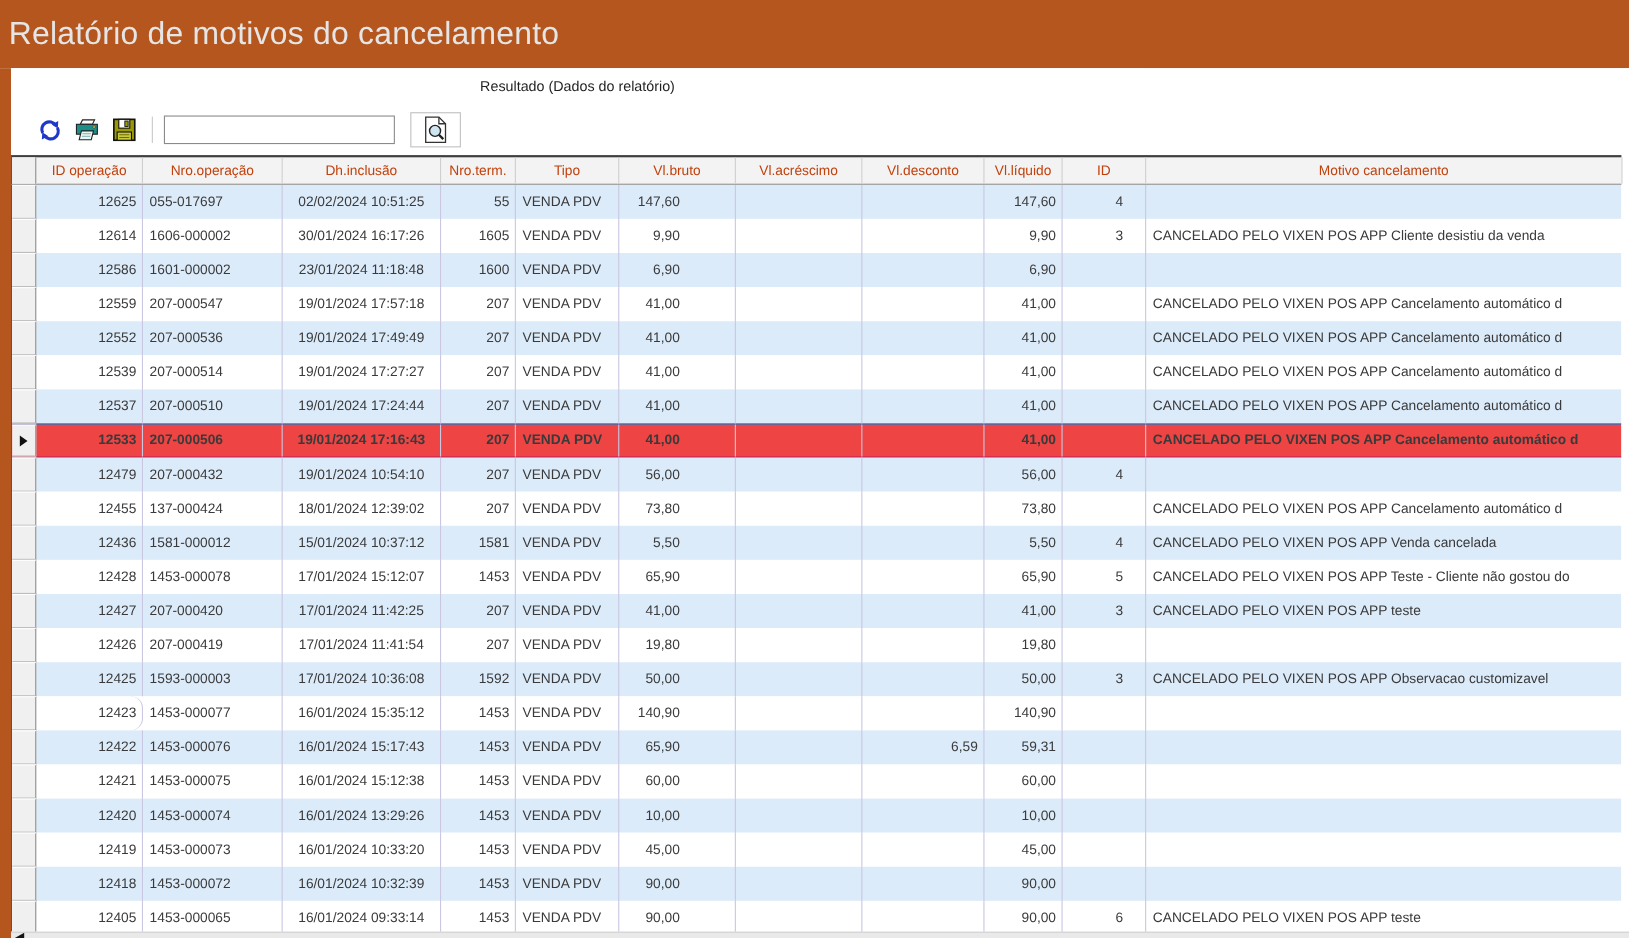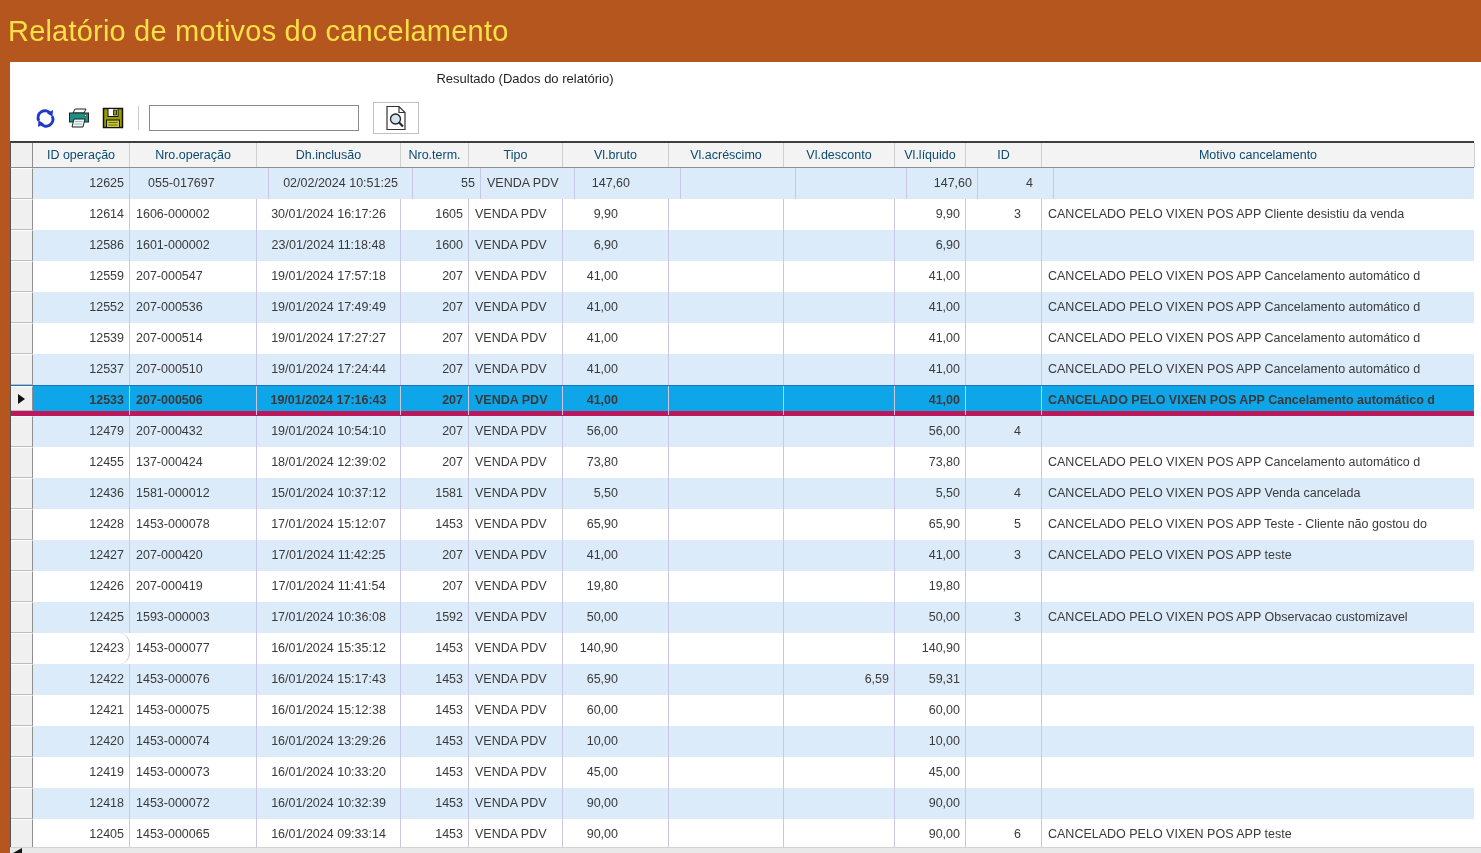--- a/index.html
+++ b/index.html
@@ -3,21 +3,21 @@
 <meta charset="utf-8">
 <style>
   * { margin:0; padding:0; box-sizing:border-box; }
   html,body { width:1481px; height:853px; overflow:hidden; background:#ffffff;
               font-family:"Liberation Sans", sans-serif; }
   .window { position:relative; width:1481px; height:853px; background:#fff; }
 
   
   .titlebar { position:absolute; top:0; left:0; width:1481px; height:62px;
               background:#b4561d; display:flex; align-items:center; }
-  .titlebar .title { color:#fde047; font-size:29px; font-weight:300; padding-left:8px;
+  .titlebar .title { color:#e5e5e5; font-size:29px; font-weight:300; padding-left:8px;
                      letter-spacing:0.2px; white-space:nowrap; }
   .left-edge { position:absolute; top:62px; left:0; width:10px; height:791px; background:#b4561d; }
 
   
   .tabbar { position:absolute; top:62px; left:10px; width:1471px; height:33px;
             display:flex; overflow:hidden; background:#ffffff; }
   .tab { height:33px; display:flex; align-items:center; justify-content:center;
          font-size:13px; color:#1f1f1f; white-space:nowrap; }
   .tab.inactive { width:912px; background:#efefef; border-right:1px solid #d9d9d9;
                   border-bottom:1px solid #e4e4e4; }
@@ -35,28 +35,28 @@
   .preview-btn { width:46px; height:32px; margin-left:14px; background:#fff;
                  border:1px solid #c0c0c0; display:flex; align-items:center;
                  justify-content:center; cursor:pointer; }
 
   
   .grid { position:absolute; top:141px; left:10px; width:1464px; }
   .grid-header { display:flex; height:27px; background:#f3f3f3;
                  border-top:2px solid #3f3f3f; border-bottom:1px solid #8f8f8f;
                  border-left:1px solid #555; }
   .hcell { height:24px; display:flex; align-items:center; justify-content:center;
-           font-size:12.5px; color:#0c4a6e; border-right:1px solid #cfcfcf;
+           font-size:12.5px; color:#c2410c; border-right:1px solid #cfcfcf;
            white-space:nowrap; overflow:hidden; }
   .hcell.sel-h { border-right:1px solid #8f8f8f; background:#f0f0f0; }
   .grid-body { height:679px; overflow:hidden; border-left:1px solid #555; }
   .row { display:flex; height:31px; background:#ffffff; }
   .row.stripe { background:#dcebfa; }
-  .row.selected { background:#0ea5e9; border-top:1px solid #1b74c5;
-                  border-bottom:5px solid #be185d; font-weight:bold; }
+  .row.selected { background:#ef4444; border-top:1px solid #1b74c5;
+                  border-bottom:1px solid #be185d; font-weight:bold; }
   .row.selected .cell { height:29px; line-height:29px; }
   .sel-cell { width:22px; min-width:22px; background:#f0f0f0;
               border-right:1px solid #8f8f8f; border-bottom:1px solid #bdbdbd;
               border-top:1px solid #fdfdfd; display:flex; align-items:center;
               justify-content:center; }
   .row-arrow { width:0; height:0; border-left:7px solid #111;
                border-top:5px solid transparent; border-bottom:5px solid transparent; }
   .cell { height:31px; line-height:31px; font-size:12.5px; color:#3a3a3a;
           border-right:1px solid #c9c7e2; white-space:nowrap; overflow:hidden; }
   .cell.a-left   { text-align:left;  padding-left:6px;  padding-right:3px; }
@@ -151,21 +151,21 @@
         <div class="hcell" style="width: 115px; min-width: 115px;">Vl.acréscimo</div>
         <div class="hcell" style="width: 111px; min-width: 111px;">Vl.desconto</div>
         <div class="hcell" style="width: 71px; min-width: 71px;">Vl.líquido</div>
         <div class="hcell" style="width: 76px; min-width: 76px;">ID</div>
         <div class="hcell" style="width: 433px; min-width: 433px;">Motivo cancelamento</div>
       </div>
     <div class="grid-body" id="grid-body">
         <div class="row stripe">
           <div class="sel-cell"></div>
           <div class="cell a-right" style="width: 97px; min-width: 97px;">12625</div>
-          <div class="cell a-left" style="width: 127px; min-width: 127px; margin-left: 12px;">055-017697</div>
+          <div class="cell a-left" style="width: 127px; min-width: 127px;">055-017697</div>
           <div class="cell a-center" style="width: 144px; min-width: 144px;">02/02/2024 10:51:25</div>
           <div class="cell a-right" style="width: 68px; min-width: 68px;">55</div>
           <div class="cell a-left" style="width: 94px; min-width: 94px;">VENDA PDV</div>
           <div class="cell a-right pad-big" style="width: 106px; min-width: 106px;">147,60</div>
           <div class="cell a-right" style="width: 115px; min-width: 115px;"></div>
           <div class="cell a-right" style="width: 111px; min-width: 111px;"></div>
           <div class="cell a-right" style="width: 71px; min-width: 71px;">147,60</div>
           <div class="cell a-right pad-mid" style="width: 76px; min-width: 76px;">4</div>
           <div class="cell a-left" style="width: 433px; min-width: 433px;"></div>
         </div>

